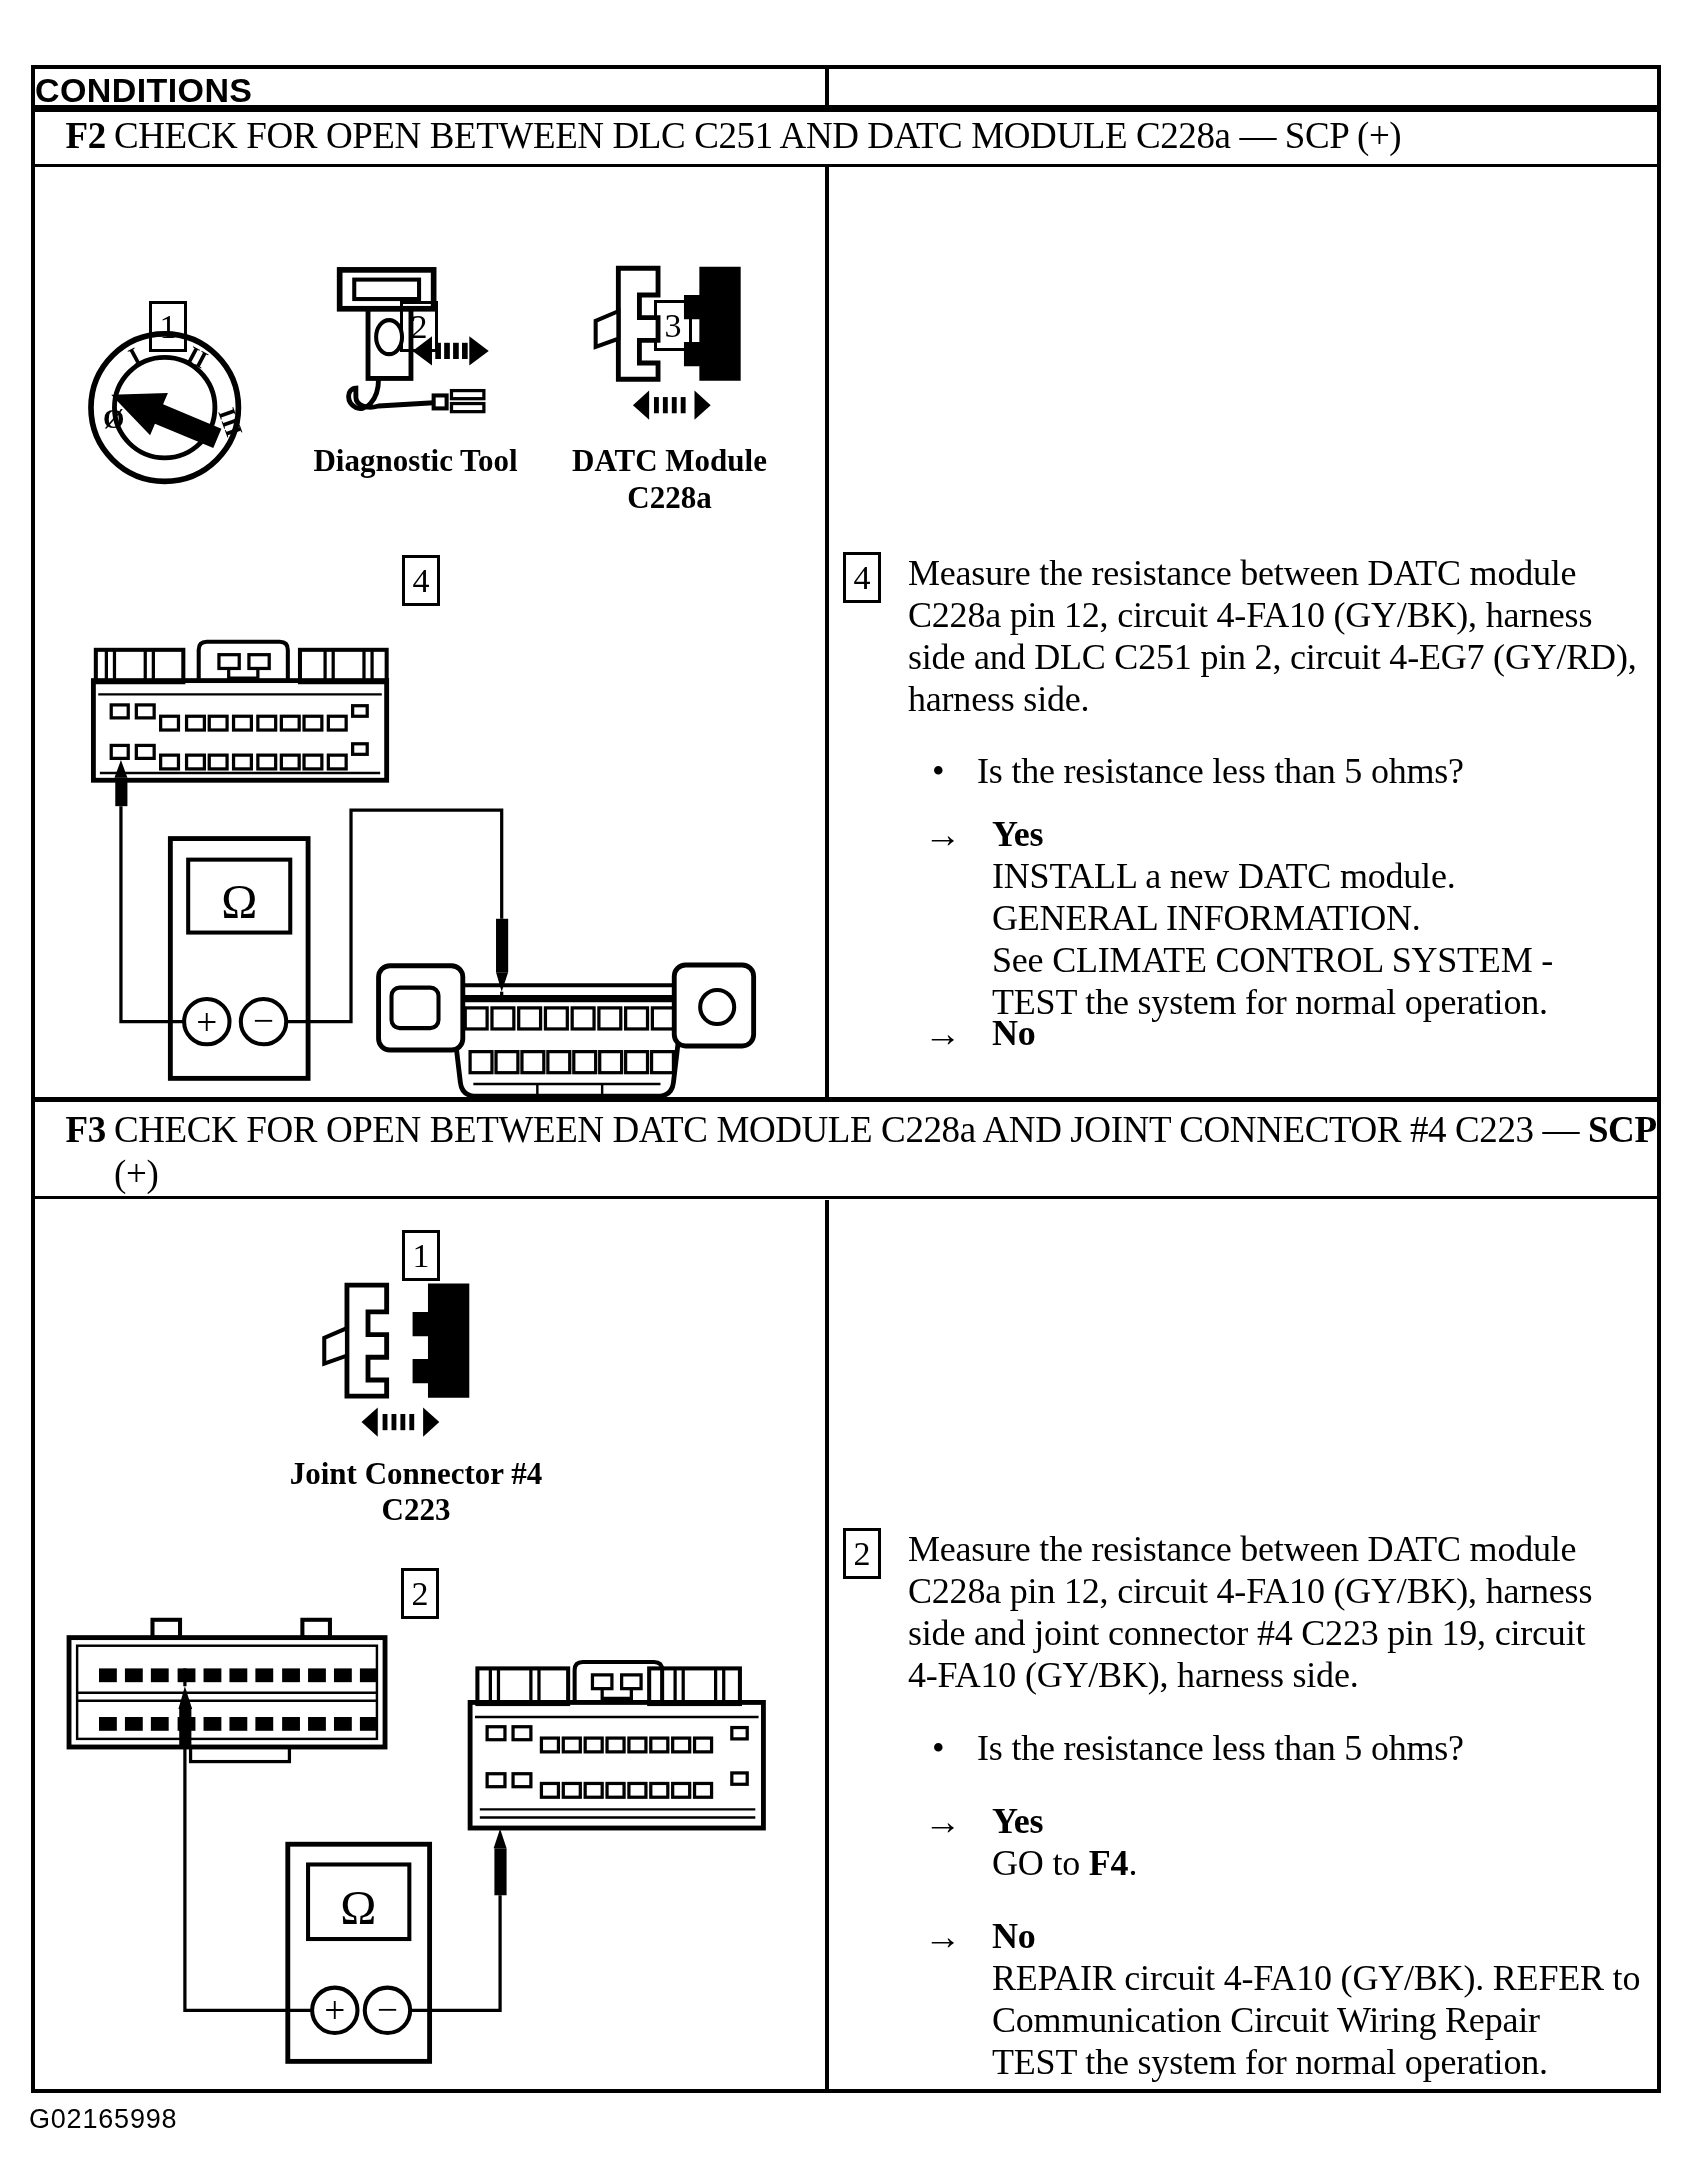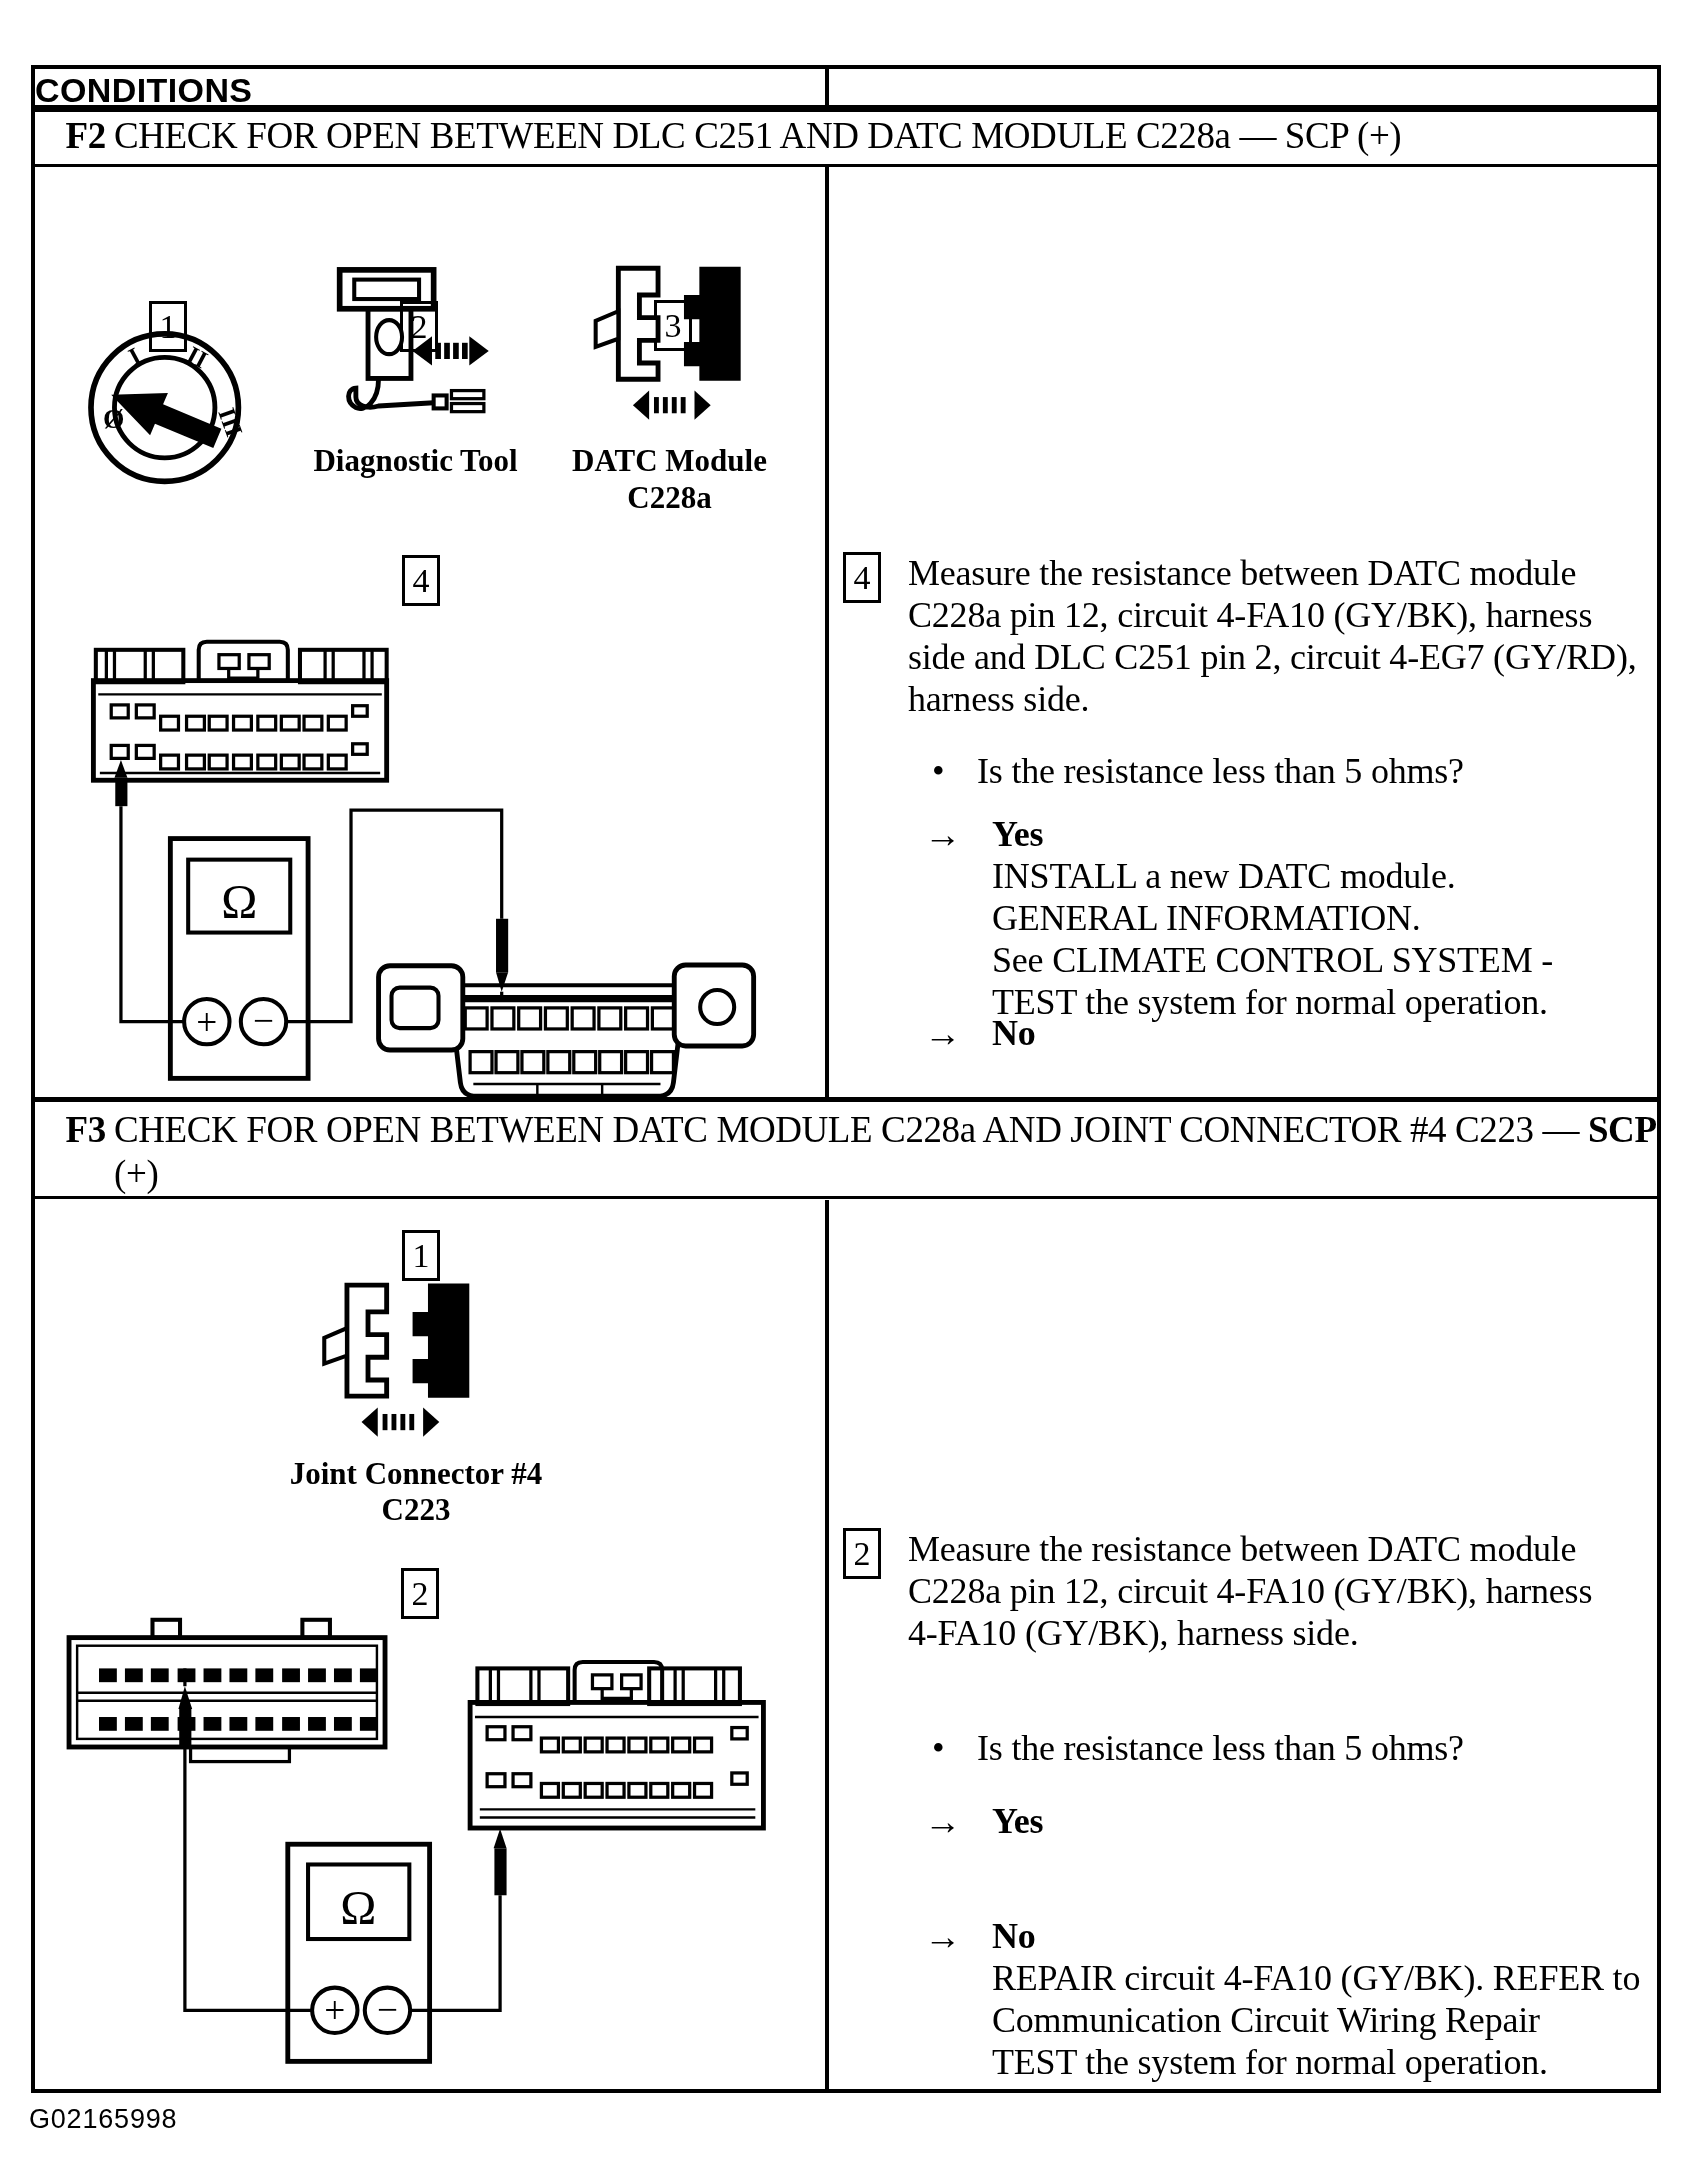--- a/index.html
+++ b/index.html
@@ -357,27 +357,31 @@
       <text x="435" y="1014" font-size="46" text-anchor="middle" stroke="none" fill="#000">−</text>
     </g>
   </svg>
 
   <div class="callout" style="left:808px;top:1459px">
       <span>2</span>
     </div>
   <div class="btext" style="left:873px;top:1459px;width:739px">
       <div><span>Measure the resistance between DATC module</span></div>
       <div><span>C228a pin 12, circuit 4-FA10 (GY/BK), harness</span></div>
+      <div><span>side and joint connector #4 C223 pin 19, circuit</span></div>
       <div><span>4-FA10 (GY/BK), harness side.</span></div>
     </div>
   <div class="btext" style="left:897px;top:1658px;width:713px">
     <span class="q-b">•</span><span>Is the resistance less than 5 ohms?</span>
   </div>
   <div class="arrowg" style="left:889px;top:1731px">→</div>
   <div class="btext b" style="left:957px;top:1731px">Yes</div>
+  <div class="btext" style="left:957px;top:1773px;width:697px">
+      <div><span>GO to </span><span class="b">F4</span><span>.</span></div>
+    </div>
   <div class="arrowg" style="left:889px;top:1846px">→</div>
   <div class="btext b" style="left:957px;top:1846px">No</div>
   <div class="btext" style="left:957px;top:1888px;width:713px">
       <div><span>REPAIR circuit 4-FA10 (GY/BK). REFER to</span></div>
       <div><span>Communication Circuit Wiring Repair</span></div>
       <div><span>TEST the system for normal operation.</span></div>
     </div>
 
 </div>
 

